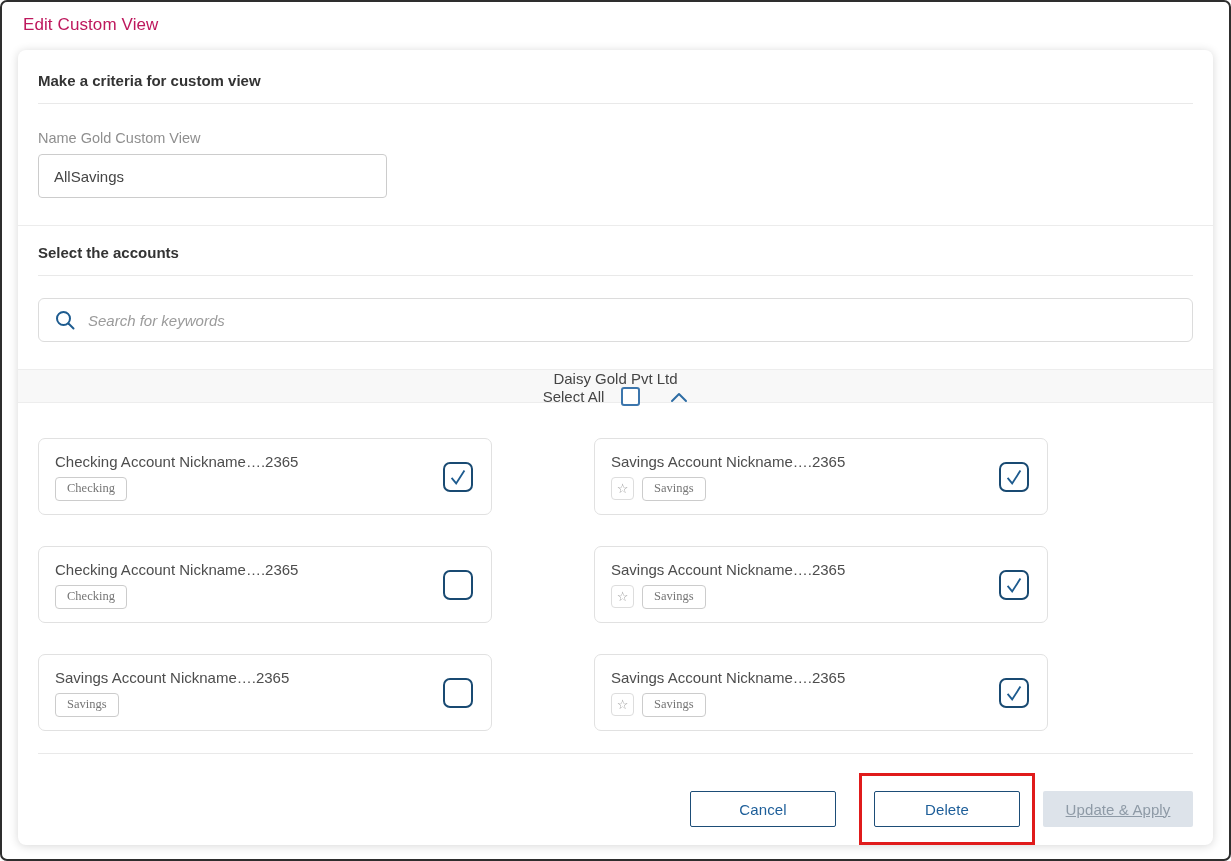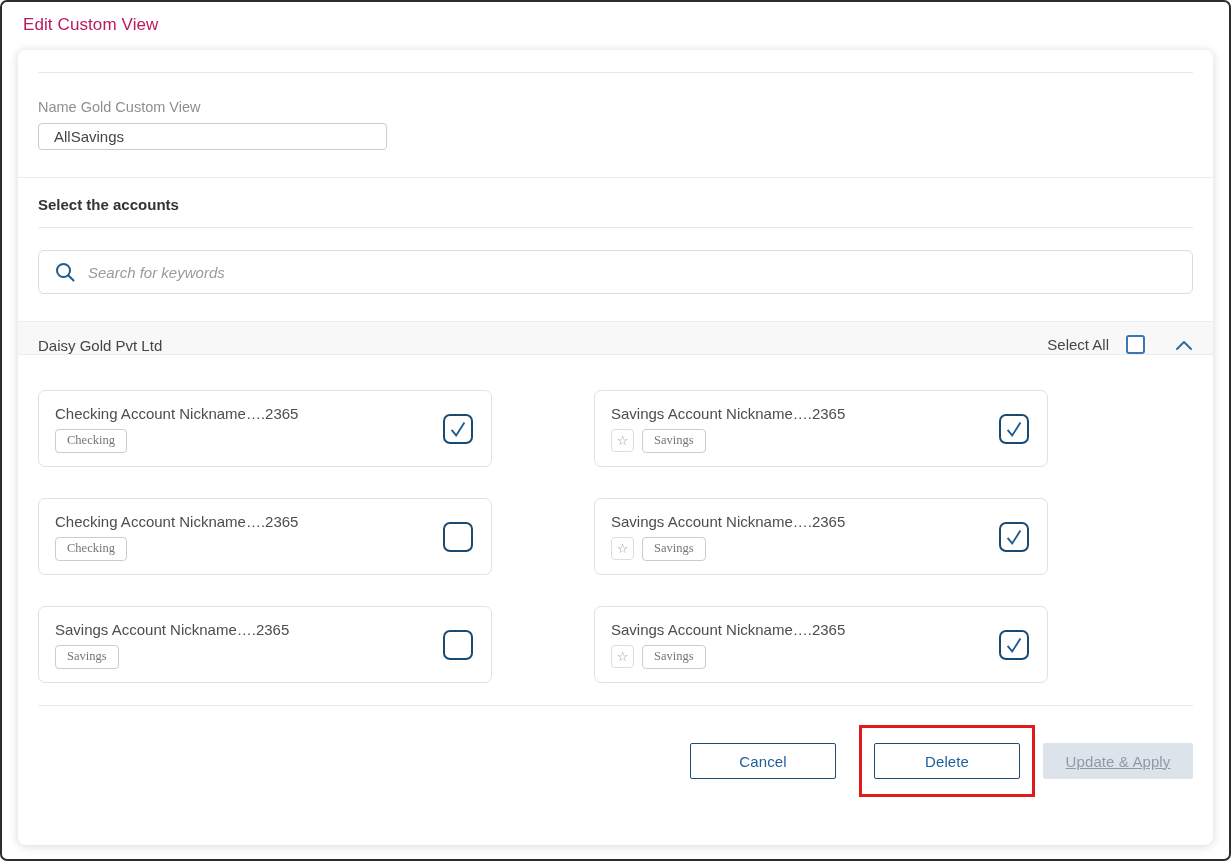--- a/index.html
+++ b/index.html
@@ -24,40 +24,40 @@
     box-shadow: 0 1px 10px rgba(0,0,0,0.16);
     overflow: hidden;
   }
   .sec { padding: 0 20px; }
   .sec-criteria { padding-top: 22px; padding-bottom: 27px; }
   h3.sec-heading { font-size: 15px; font-weight: 700; color: #333; margin-bottom: 14px; }
   .hr { border-bottom: 1px solid #e9e9e9; }
   .hr.full { border-color: #ececec; }
   .field-label { display: block; font-size: 14.5px; color: #8f8f8f; margin-top: 26px; margin-bottom: 8px; }
   .name-input {
-    width: 349px; height: 27px; border: 1px solid #ccc; border-radius: 4px;
+    width: 349px; height: 44px; border: 1px solid #ccc; border-radius: 4px;
     padding: 0 15px; font-size: 15px; color: #454545;
     font-family: "Liberation Sans", sans-serif; outline: none; background: #fff;
   }
   .sec-accounts { padding-top: 18px; }
   .searchbar {
     margin-top: 22px; height: 44px; border: 1px solid #dcdcdc; border-radius: 6px;
     display: flex; align-items: center; padding: 16px 15px; background: #fff;
   }
   .searchbar svg { flex: 0 0 auto; margin-right: 12px; }
   .search-input {
     flex: 1; border: none; outline: none; font-size: 15px;
     font-style: italic; color: #555; background: transparent;
     font-family: "Liberation Sans", sans-serif;
   }
   .search-input::placeholder { color: #9b9b9b; font-style: italic; }
   .group-header {
     margin: 27px -20px 0 -20px; height: 34px;
     background: #f8f8f8; border-top: 1px solid #ededed; border-bottom: 1px solid #ededed;
-    display: flex; align-items: flex-end; justify-content: space-between; padding: 0 20px;
+    display: flex; align-items: center; justify-content: space-between; padding: 0 20px; flex-direction: column;
   }
   .group-name { font-size: 15px; color: #454545; }
   .gh-right { display: flex; align-items: center; }
   .select-all-label { font-size: 15px; color: #454545; margin-right: 17px; }
   .sa-checkbox {
     width: 19px; height: 19px; border: 2px solid #3c76ad; border-radius: 3px;
     background: #fff; display: inline-flex; align-items: center; justify-content: center;
     cursor: pointer;
   }
   .gh-chevron { margin-left: 30px; cursor: pointer; display: inline-flex; }
@@ -108,20 +108,21 @@
 </style>
 </head>
 <body>
 
 <div class="window">
   <div class="window-title">Edit Custom View</div>
 
   <div class="card">
 
     <section class="sec sec-criteria">
+      <h3 class="sec-heading">Make a criteria for custom view</h3>
       <div class="hr"></div>
       <label class="field-label">Name Gold Custom View</label>
       <input class="name-input" type="text" value="AllSavings" style="">
     </section>
 
     <div class="hr full"></div>
 
     <section class="sec sec-accounts">
       <h3 class="sec-heading">Select the accounts</h3>
       <div class="hr"></div>

